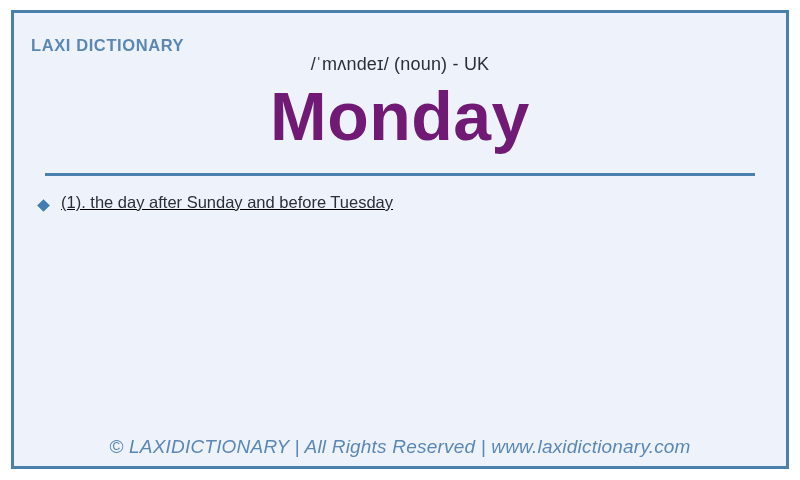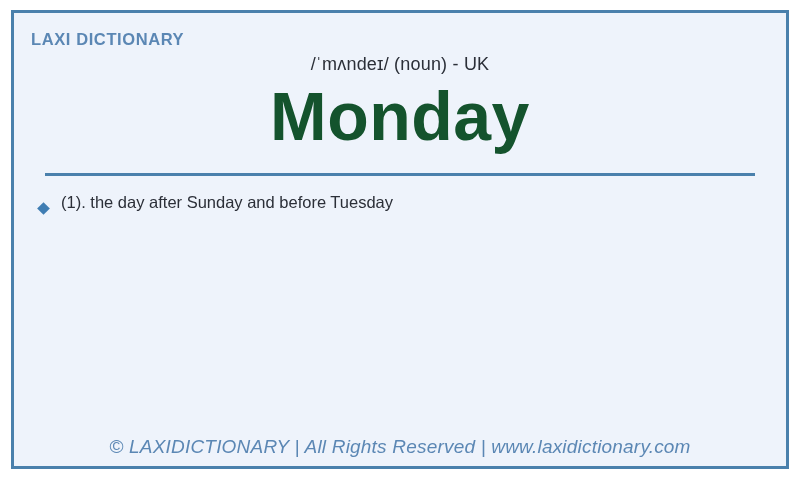--- a/index.html
+++ b/index.html
@@ -30,21 +30,21 @@
     box-sizing: border-box;
     background: #eef3fb;
     border: 3px solid #4a80ac;
     display: flex;
     flex-direction: column;
   }
 
   
   .brand {
     position: absolute;
-    top: 17px;
+    top: 23px;
     left: 17px;
     font-size: 16.5px;
     font-weight: bold;
     letter-spacing: 0.6px;
     color: #5b87b4;
     white-space: nowrap;
   }
 
   
   .entry {
@@ -54,21 +54,21 @@
   .pronunciation {
     font-size: 18px;
     color: #2b2f38;
     letter-spacing: 0.2px;
     line-height: 1.1;
   }
   .headword {
     margin-top: 2px;
     font-size: 68px;
     font-weight: bold;
-    color: #14532d;
+    color: #701a75;
     letter-spacing: 0.5px;
     line-height: 1.15;
   }
 
   
   .divider-wrap {
     margin-top: 18px;
     padding: 0 31px 0 31px;
   }
   .divider {
@@ -78,22 +78,23 @@
   }
 
   
   .definitions {
     margin-top: 16px;
     padding-left: 25px;
     flex: 1 1 auto;
   }
   .def-item {
     display: flex;
-    align-items: flex-end;
+    align-items: center;
     margin-bottom: 0;
+    text-decoration: underline;
   }
   .bullet {
     flex: 0 0 auto;
     width: 9px;
     height: 9px;
     background: #3f7db3;
     transform: rotate(45deg);
     margin-top: 6px;
     margin-right: 13px;
   }

